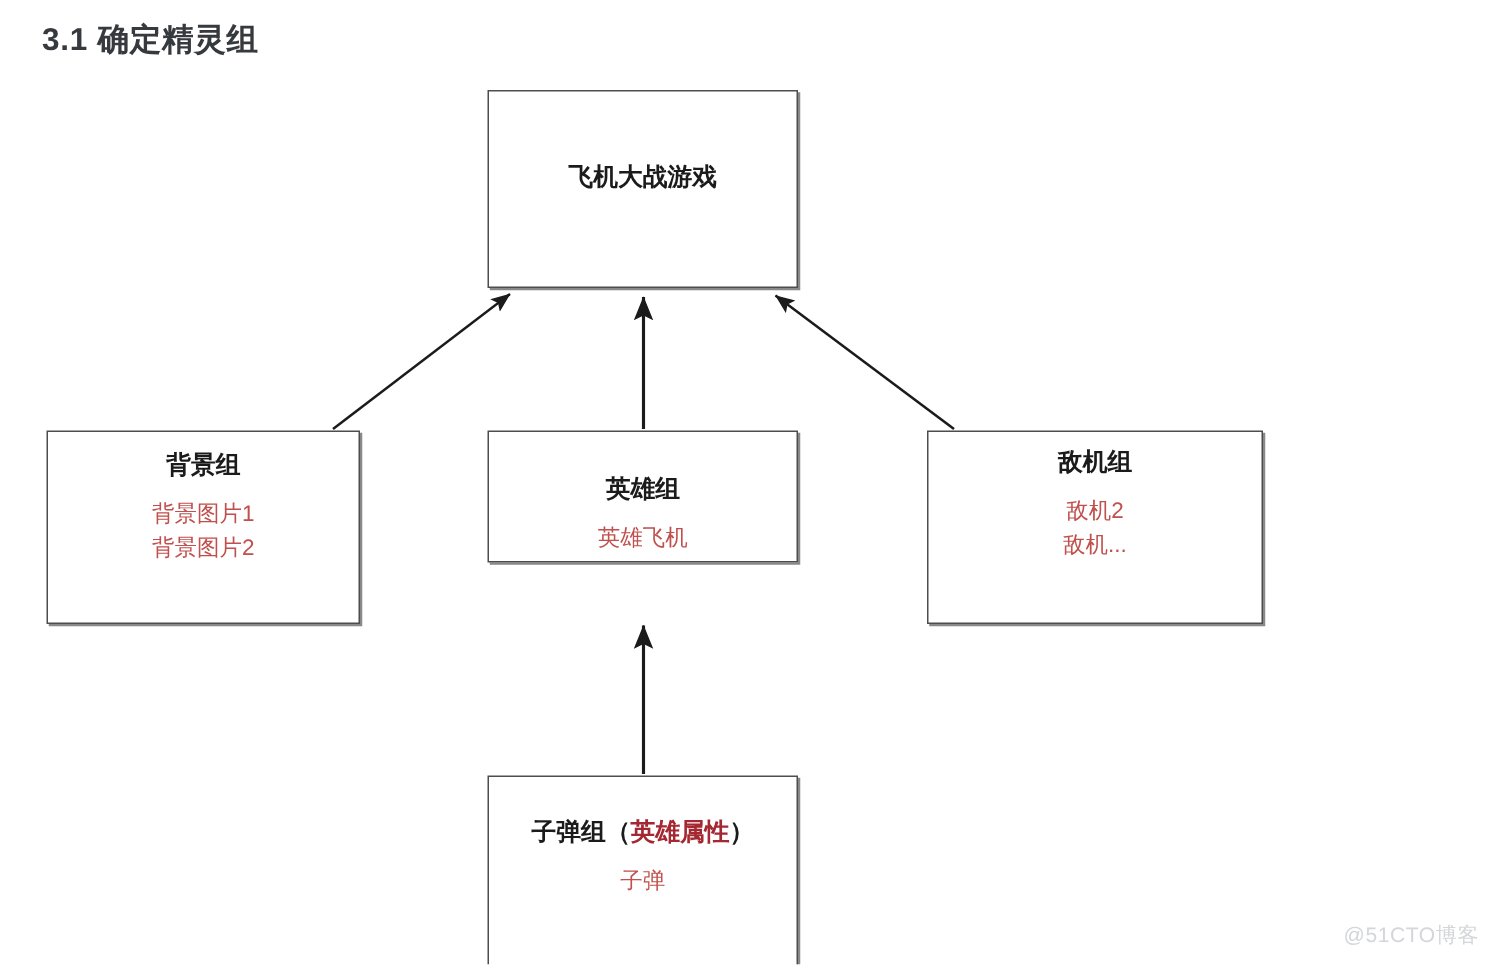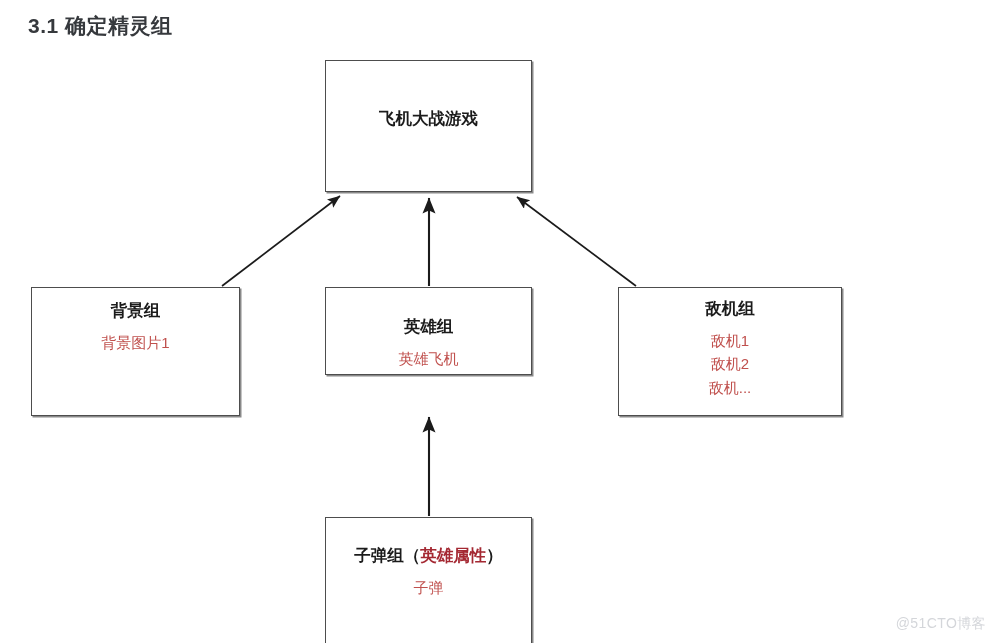--- a/index.html
+++ b/index.html
@@ -130,38 +130,38 @@
     <div class="node-inner">
       <div class="node-title">飞机大战游戏</div>
     </div>
   </div>
 
   <div class="node" id="node-bg">
     <div class="node-inner">
       <div class="node-title">背景组</div>
       <div class="node-items">
         <div class="node-item">背景图片1</div>
+        <div class="node-item">背景图片2</div>
       </div>
     </div>
   </div>
 
   <div class="node" id="node-hero">
     <div class="node-inner">
       <div class="node-title">英雄组</div>
       <div class="node-items">
         <div class="node-item">英雄飞机</div>
       </div>
     </div>
   </div>
 
   <div class="node" id="node-enemy">
     <div class="node-inner">
       <div class="node-title">敌机组</div>
       <div class="node-items">
-        <div class="node-item">敌机1</div>
         <div class="node-item">敌机2</div>
         <div class="node-item">敌机...</div>
       </div>
     </div>
   </div>
 
   <div class="node" id="node-bullet">
     <div class="node-inner">
       <div class="node-title"><span>子弹组（</span><span class="accent-dark">英雄属性</span><span>）</span></div>
       <div class="node-items">

